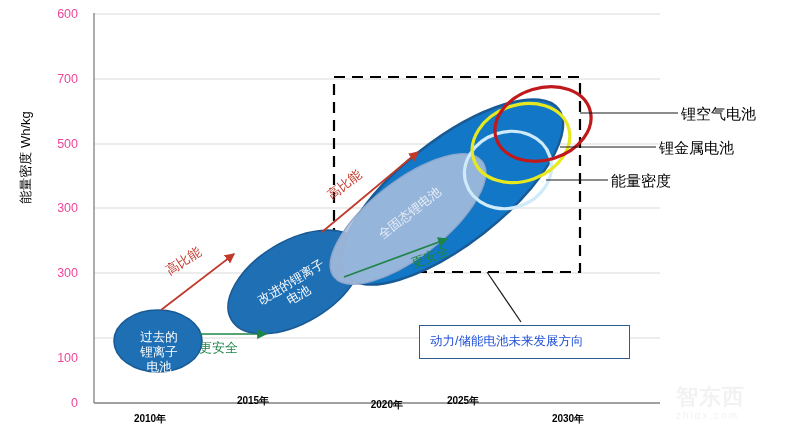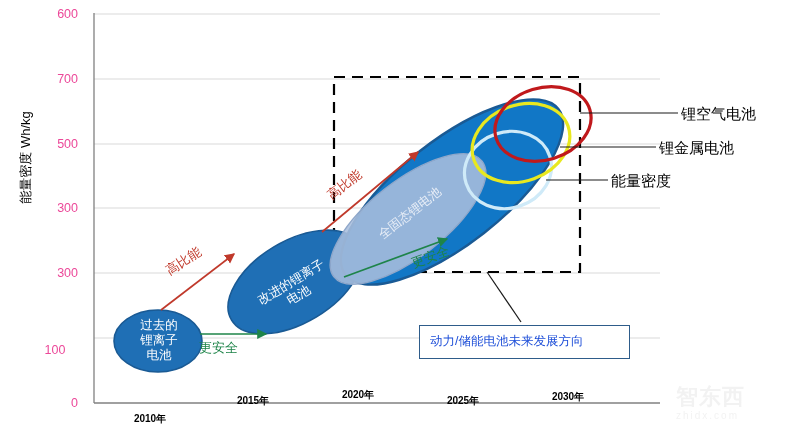--- a/index.html
+++ b/index.html
@@ -198,32 +198,32 @@
       <line x1="546" y1="180" x2="608" y2="180"></line>
       <line x1="487" y1="272" x2="521" y2="322"></line>
     </g>
   </svg>
 
   <div class="ytick" style="left:32px; top:8px;">600</div>
   <div class="ytick" style="left:32px; top:73px;">700</div>
   <div class="ytick" style="left:32px; top:138px;">500</div>
   <div class="ytick" style="left:32px; top:202px;">300</div>
   <div class="ytick" style="left:32px; top:267px;">300</div>
-  <div class="ytick" style="left:32px; top:344px;text-align:center;">100</div>
+  <div class="ytick" style="left:32px; top:352px;">100</div>
   <div class="ytick" style="left:32px; top:397px;">0</div>
 
   <div class="yaxis-title">能量密度 Wh/kg</div>
 
   <div class="xtick" style="left:105px; top:414px;">2010年</div>
   <div class="xtick" style="left:208px; top:396px;">2015年</div>
-  <div class="xtick" style="left:313px; top:390px;">2020年</div>
+  <div class="xtick" style="left:313px; top:400px;text-align:right;">2020年</div>
   <div class="xtick" style="left:418px; top:396px;">2025年</div>
-  <div class="xtick" style="left:523px; top:392px;">2030年</div>
-
-  <div class="ell-label" style="left:120px; top:318px; width:78px;">过去的
+  <div class="xtick" style="left:523px; top:414px;">2030年</div>
+
+  <div class="ell-label" style="left:120px; top:330px; width:78px;">过去的
 锂离子
 电池</div>
 
   <div class="ell-label" style="left:243px; top:274px; width:104px; transform:rotate(-31deg); transform-origin:50% 50%;">改进的锂离子
 电池</div>
 
   <div class="ell-label solid rot" style="left:368px; top:206px; width:84px; transform:rotate(-38deg); transform-origin:50% 50%;">全固态锂电池</div>
 
   <div class="ann red" style="left:167px; top:265px; transform:rotate(-33deg); transform-origin:0 50%;">高比能</div>
 

